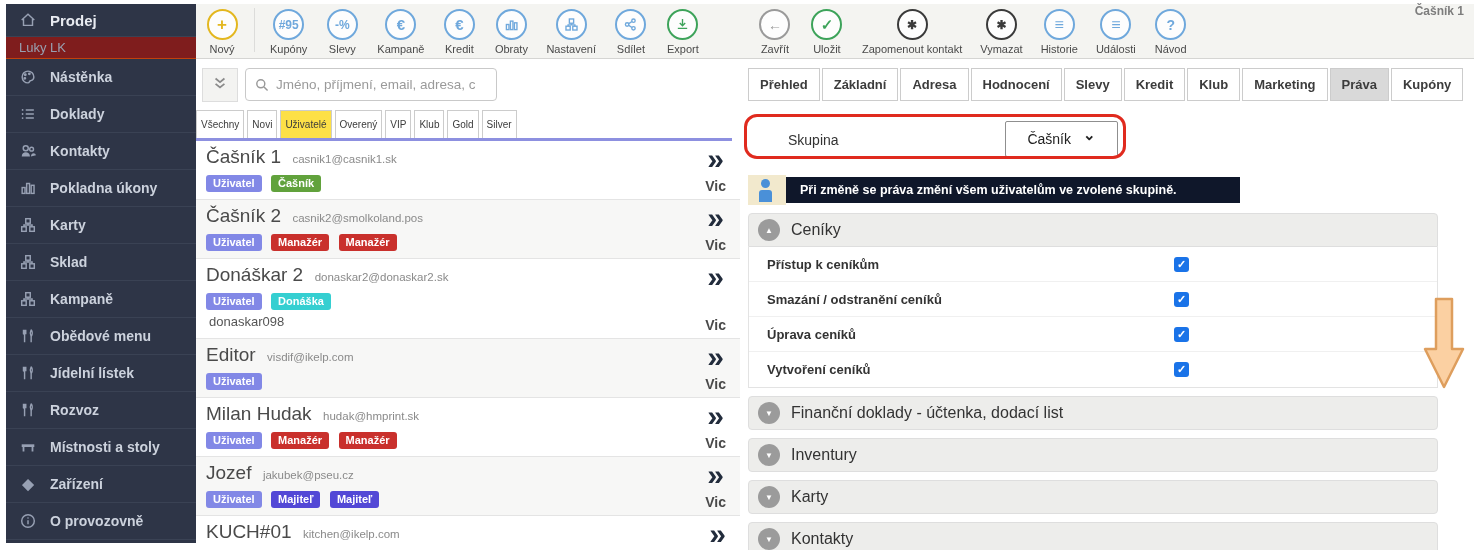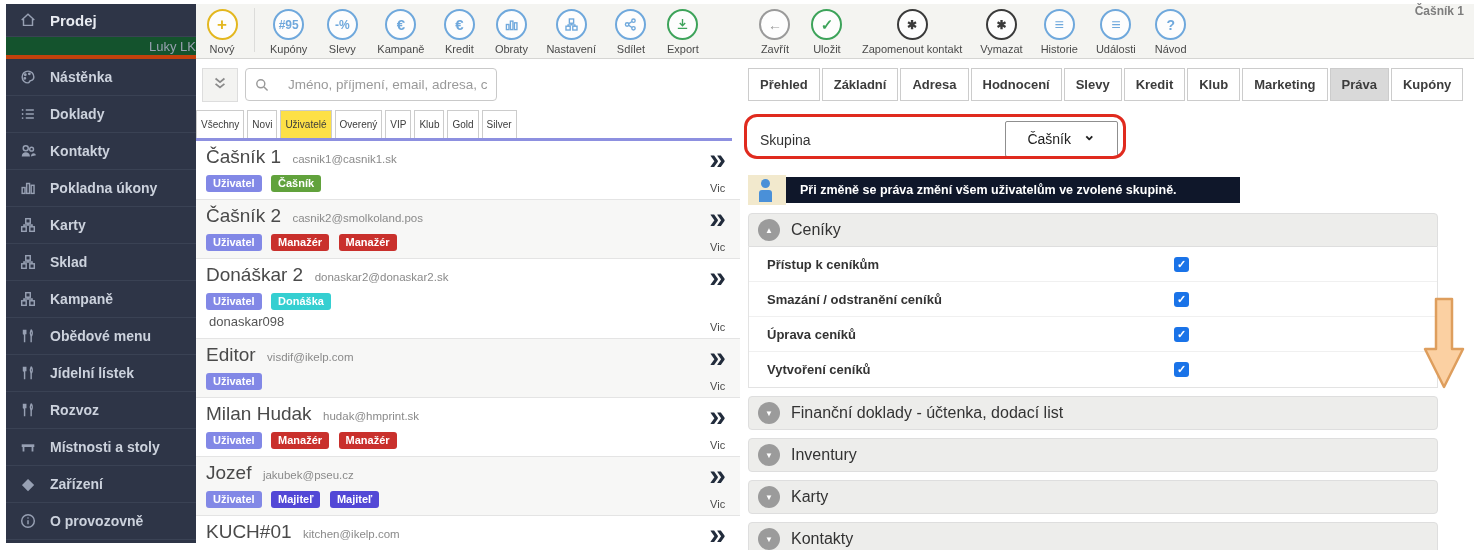--- a/index.html
+++ b/index.html
@@ -2,21 +2,21 @@
 <html><head>
 <meta charset="utf-8">
 <style>
   * { margin:0; padding:0; box-sizing:border-box; }
   html,body { width:1474px; height:550px; background:#fff; font-family:"Liberation Sans", sans-serif; overflow:hidden; position:relative; }
 
   
   .sidebar { position:absolute; left:6px; top:4px; width:190px; height:539px; background:#2e3547; overflow:hidden; }
   .side-item { display:flex; align-items:center; gap:12px; height:37px; padding:0 12px; border-bottom:1px solid #3a4254; color:#ccd2dd; font-size:14px; font-weight:bold; cursor:pointer; }
   .side-item:first-child { height:33px; color:#e8ebf1; font-size:15px; }
-  .side-sub { height:22px; background:#14532d; color:#98a0b0; font-size:13px; font-weight:normal; padding-left:13px; display:flex; align-items:center; border-bottom:4px solid #c2410c; cursor:pointer;justify-content:flex-end; }
+  .side-sub { height:22px; background:#7f1d1d; color:#98a0b0; font-size:13px; font-weight:normal; padding-left:13px; display:flex; align-items:center; border-bottom:1px solid #c2410c; cursor:pointer; }
   .s-icon { width:20px; display:flex; justify-content:center; color:#97a0b3; flex:0 0 20px; }
   .s-icon svg { stroke:#97a0b3; fill:none; stroke-width:1.6; }
   .s-label { white-space:nowrap; }
   .glyph-icon { font-size:15px; color:#97a0b3; }
 
   
   .toolbar { position:absolute; left:196px; top:4px; width:1278px; height:55px; background:#f4f4f1; border-bottom:1px solid #d5d5d3; display:flex; align-items:flex-start; }
   .tb-btn { display:flex; flex-direction:column; align-items:center; padding:5px 9px 0; cursor:pointer; min-width:52px; }
   .tb-circle { width:31px; height:31px; border-radius:50%; border:2px solid #6fa8dc; display:flex; align-items:center; justify-content:center; background:#fdfdfd; }
   .tb-glyph { font-size:12px; font-weight:bold; color:#6fa8dc; }
@@ -29,44 +29,44 @@
   .tb-label { font-size:11px; color:#4a4a4a; margin-top:3px; white-space:nowrap; }
   .tb-sep { width:1px; background:#dcdcda; height:44px; margin:4px 6px 0; }
   .tb-gap { width:40px; }
   .user-label { position:absolute; right:10px; top:4px; font-size:12px; font-weight:bold; color:#7d7d7d; }
 
   
   .list-panel { position:absolute; left:196px; top:60px; width:544px; height:490px; background:#fff; overflow:hidden; }
   .search-row { display:flex; gap:7px; padding:8px 0 0 6px; }
   .expand-btn { width:36px; height:34px; background:#f3f3f1; border:1px solid #ddd; display:flex; align-items:center; justify-content:center; cursor:pointer; }
   .expand-btn svg { stroke:#8a8a8a; fill:none; stroke-width:2; }
-  .search-box { width:252px; height:33px; border:1px solid #c9c9c9; border-radius:4px; background:#fff; display:flex; align-items:center; padding:0 8px; gap:18px; }
+  .search-box { width:252px; height:33px; border:1px solid #c9c9c9; border-radius:4px; background:#fff; display:flex; align-items:center; padding:0 8px; gap:6px; }
   .search-box svg { stroke:#999; fill:none; stroke-width:1.8; flex:0 0 16px; }
   .search-input { border:none; outline:none; flex:1; font-size:13.5px; color:#333; font-family:"Liberation Sans",sans-serif; background:transparent; }
   .search-input::placeholder { color:#9a9a9a; }
   .ltabs { display:flex; margin-top:8px; width:536px; border-bottom:3px solid #8d90e0; }
   .ltab { padding:8px 4px; border:1px solid #ccc; border-bottom:none; background:#fff; font-size:10px; font-weight:normal; color:#3c3c3c; margin-right:3px; cursor:pointer; white-space:nowrap; }
   .ltab.active { background:#fde047; }
   .contact-row { position:relative; padding:5px 10px 7px; border-bottom:1px solid #e4e4e4; cursor:pointer; }
   .row-alt { background:#f7f7f6; }
   .c-name { font-size:19px; color:#4a4a4a; }
   .c-email { font-size:11.5px; color:#8a8a8a; margin-left:7px; }
   .c-badges { margin-top:5px; height:19px; }
   .badge { display:inline-block; padding:2px 7px 3px; border-radius:3px; color:#fff; font-weight:bold; font-size:11px; margin-right:5px; }
   .c-note { font-size:13px; color:#555; margin:4px 0 2px 3px; }
   .more { position:absolute; right:14px; top:5px; bottom:5px; display:flex; flex-direction:column; align-items:center; justify-content:space-between; cursor:pointer; }
   .chev::after { content:"\00BB"; font-size:30px; font-weight:bold; color:#222c3c; line-height:26px; }
-  .vic { font-size:11px; color:#4a4a4a; }
+  .vic { font-size:14px; color:#4a4a4a;font-weight:bold; }
 
   
   .detail-panel { position:absolute; left:748px; top:60px; width:690px; }
   .rtabs { display:flex; margin-top:8px; }
   .rtab { padding:8px 11px; border:1px solid #ccc; background:#fff; font-size:13px; font-weight:bold; color:#3c3c3c; margin-right:2px; cursor:pointer; white-space:nowrap; }
   .rtab.active { background:#d9d9d9; }
-  .group-row { position:relative; margin-top:18px; height:42px; display:flex; align-items:center; }
+  .group-row { position:relative; margin-top:18px; height:42px; display:flex; align-items:center;padding-left:28px; }
   .group-label { font-size:14px; color:#333; margin-left:12px; }
   .group-select { position:absolute; left:257px; top:2px; width:113px; height:36px; border:1px solid #8f8f8f; border-radius:2px; background:#fff; display:flex; align-items:center; justify-content:center; gap:12px; font-size:14px; color:#222; cursor:pointer; }
   .sel-chev::after { content:"\2304"; font-size:15px; font-weight:bold; color:#222; line-height:8px; position:relative; top:-4px; }
   .banner { display:flex; margin-top:14px; align-items:center; }
   .banner-icon { width:38px; height:30px; background:#f2e9cd; position:relative; flex:0 0 38px; }
   .banner-icon::before { content:""; position:absolute; left:13px; top:4px; width:9px; height:9px; border-radius:50%; background:#4a90d8; }
   .banner-icon::after { content:""; position:absolute; left:11px; top:15px; width:13px; height:12px; border-radius:3px 3px 0 0; background:#4a90d8; }
   .banner-bar { height:26px; width:454px; background:#0f172a; color:#fff; font-size:12.5px; font-weight:bold; display:flex; align-items:center; padding:0 14px; }
   .sections { margin-top:8px; }
   .section-header { height:34px; background:#ededeb; border:1px solid #dedede; border-radius:4px; display:flex; align-items:center; gap:11px; padding:0 9px; cursor:pointer; }

